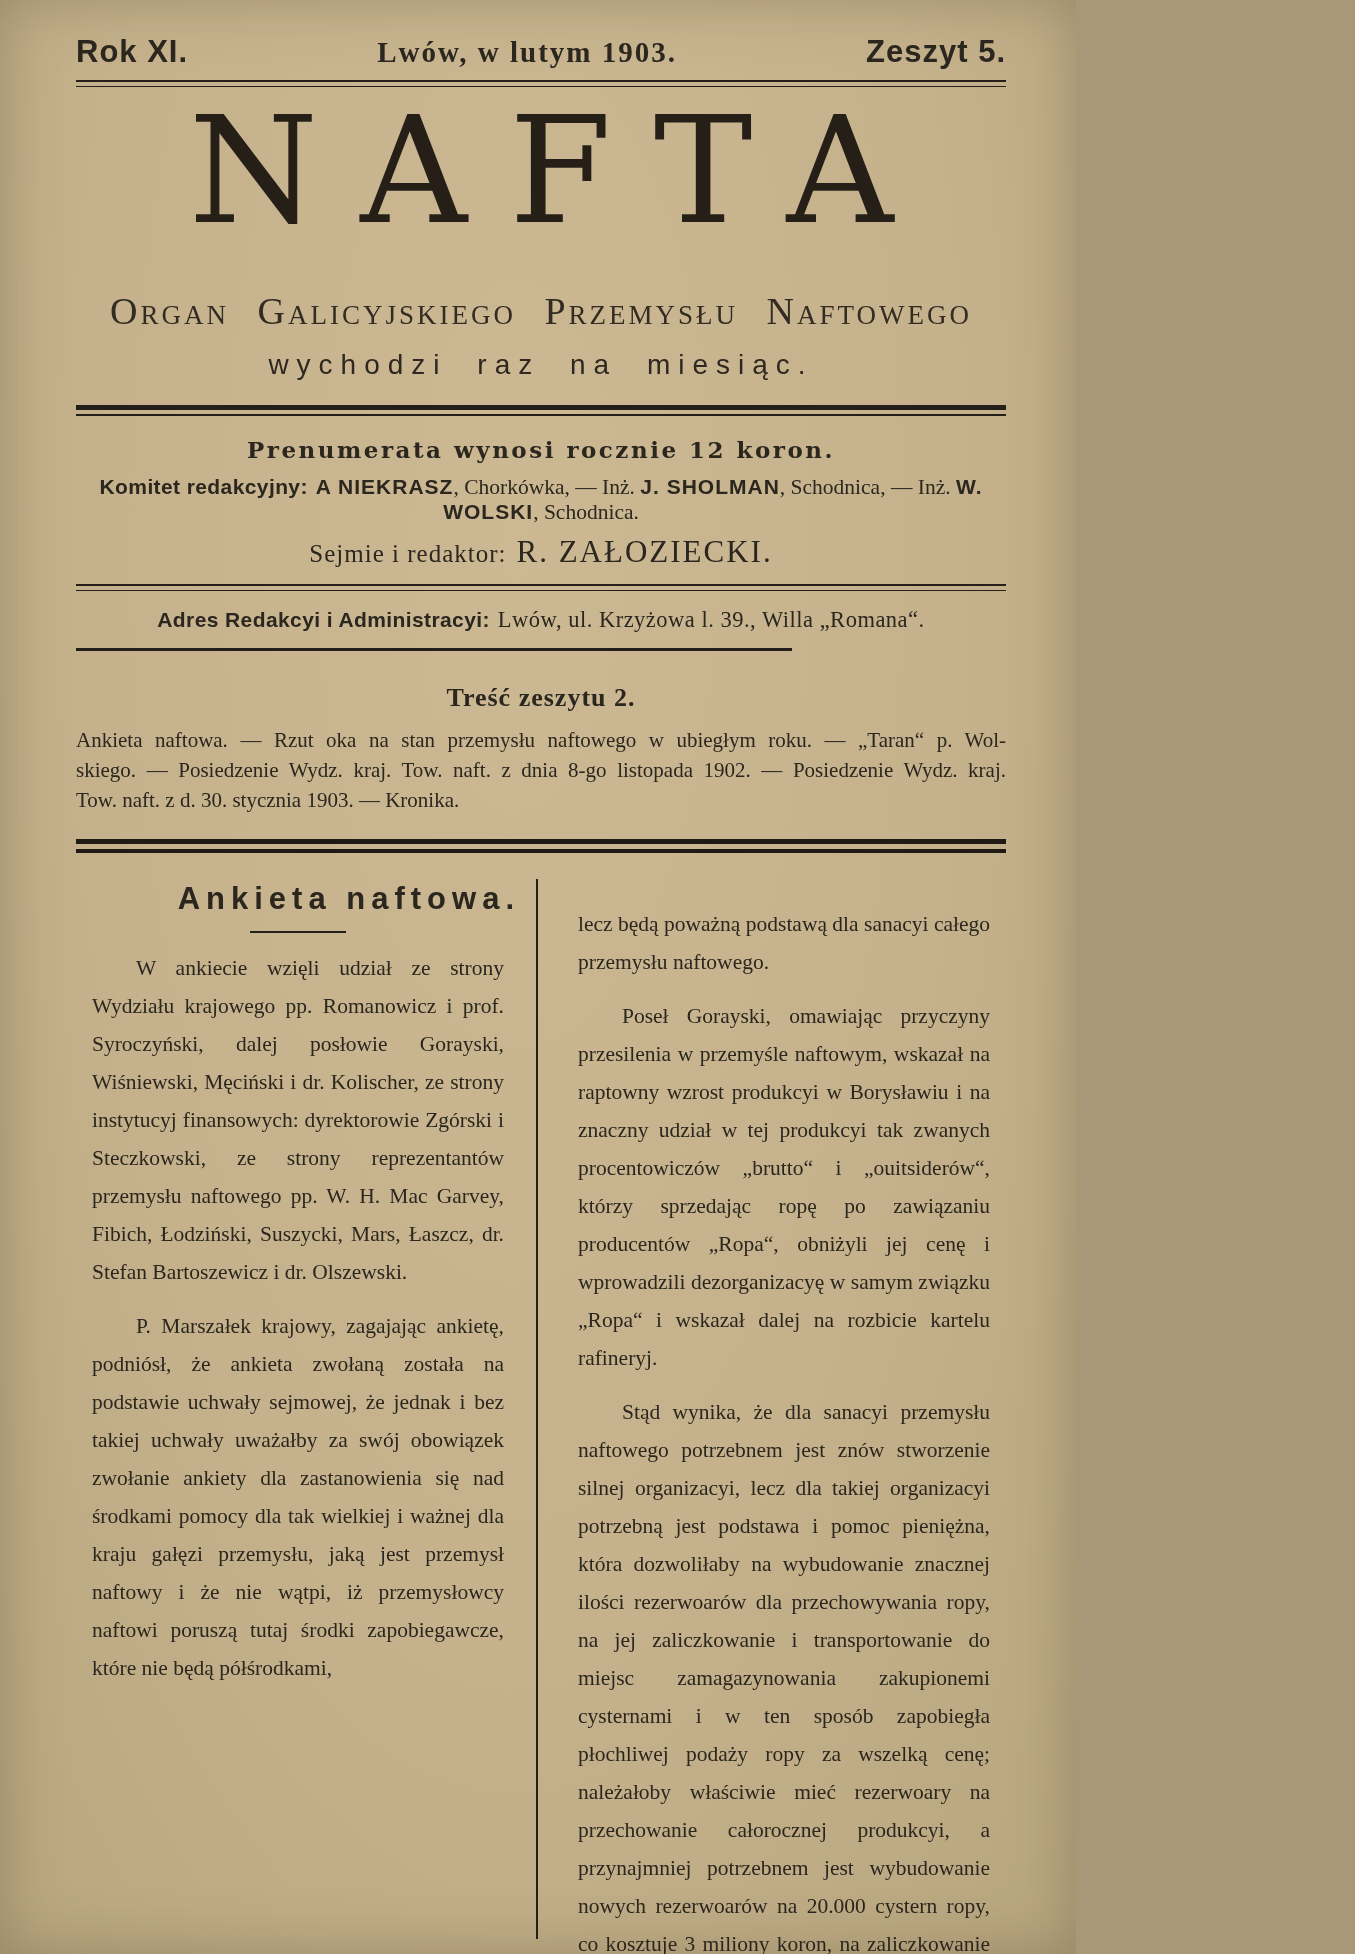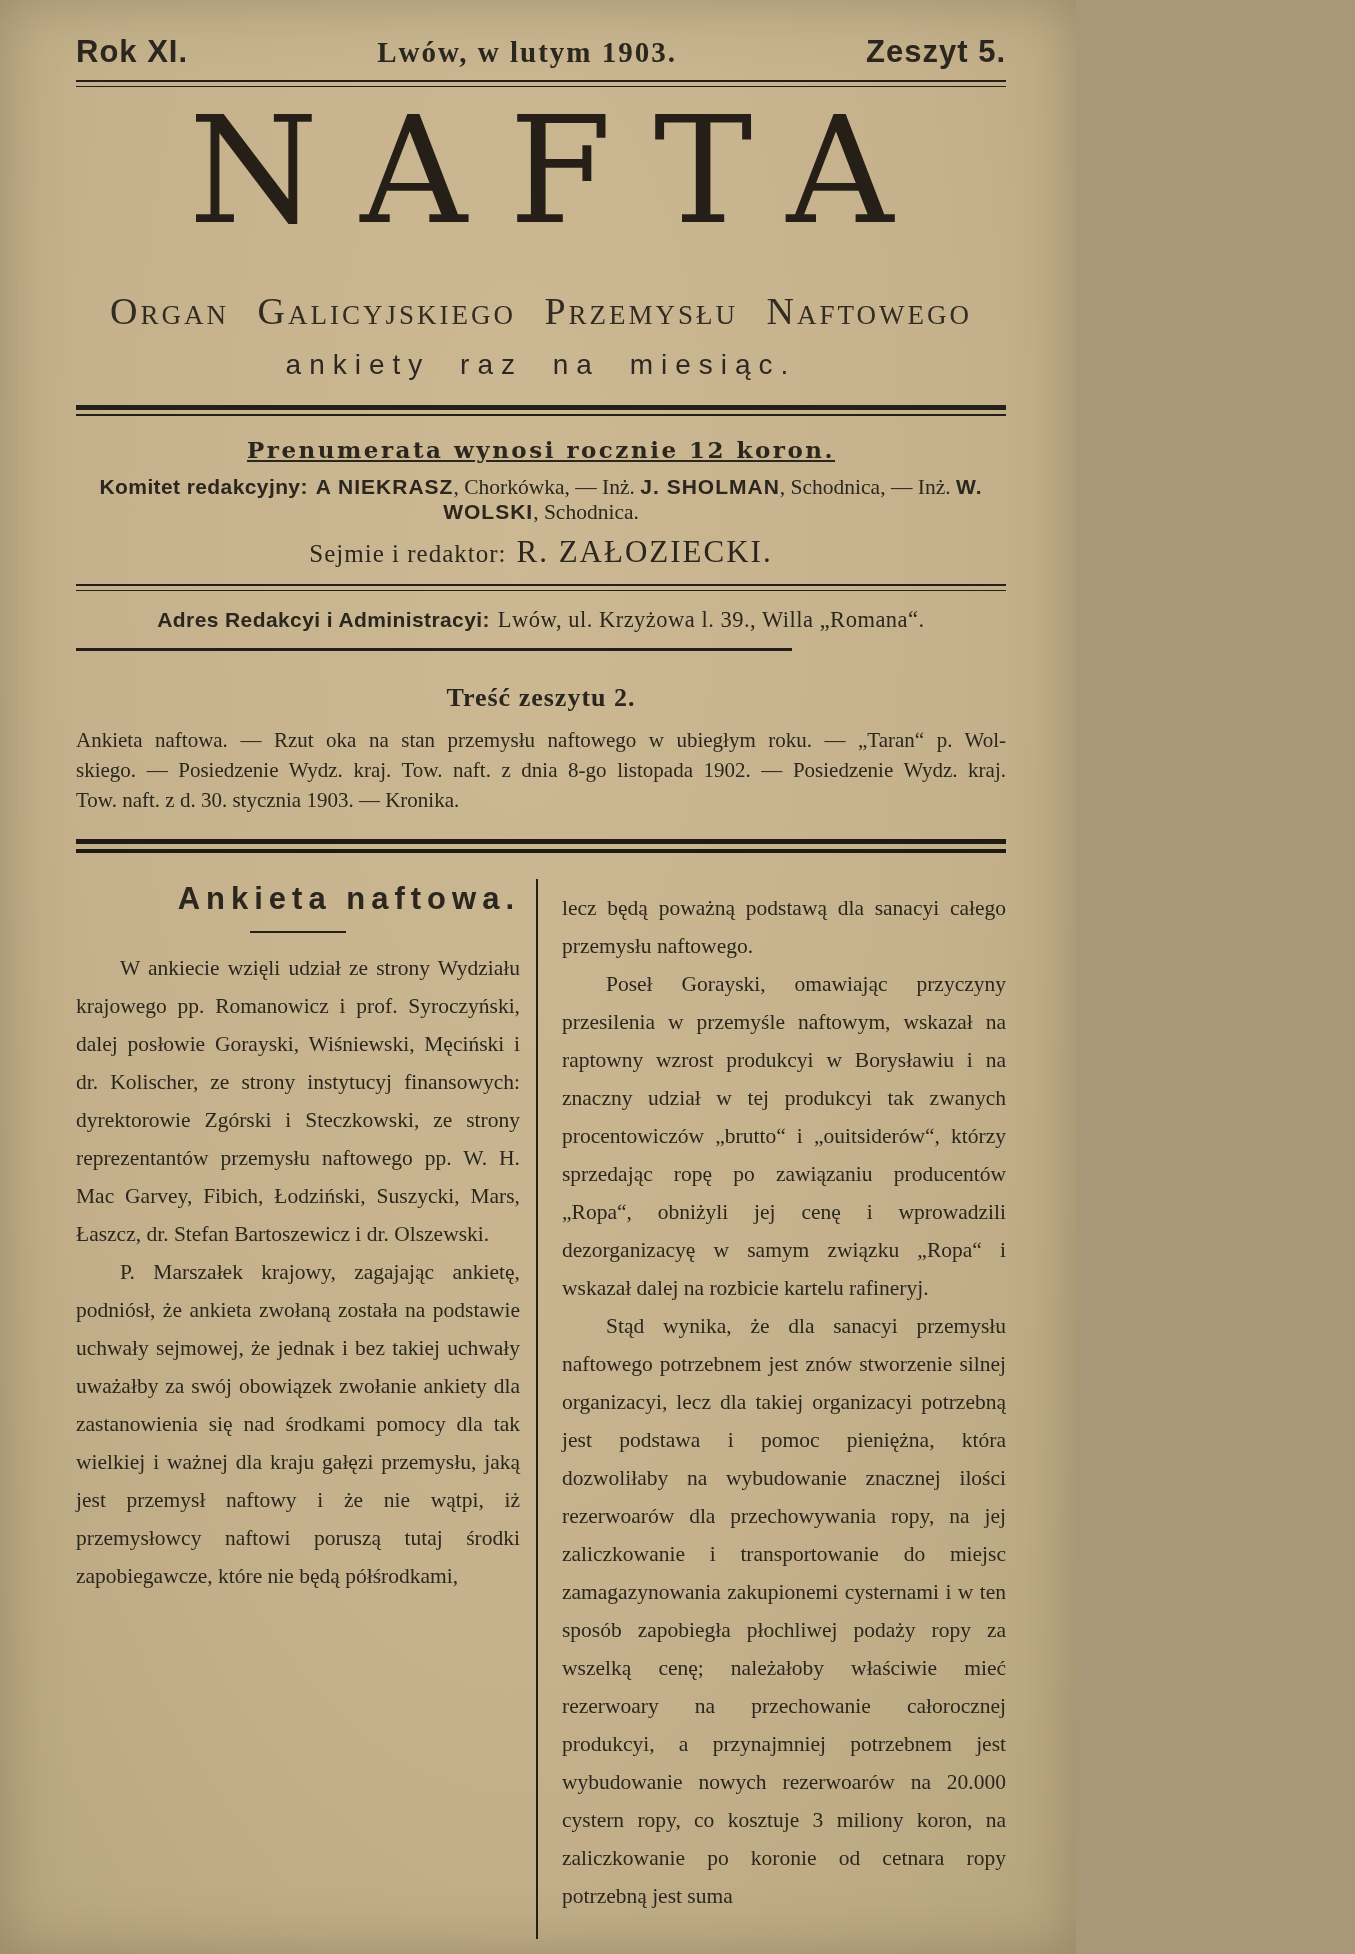--- a/index.html
+++ b/index.html
@@ -55,21 +55,21 @@
     color:#2e2820;
   }
   .rule-thick-thin{
     margin-top:24px;height:4px;
     border-top:5px solid #241f18;border-bottom:2px solid #241f18;
   }
   
   .subscription{
     margin-top:20px;text-align:center;
     font-family:"DejaVu Serif", serif;font-weight:bold;
-    font-size:23px;letter-spacing:2.5px;text-decoration:underline;
+    font-size:23px;letter-spacing:2.5px;
   }
   .committee{
     margin-top:12px;text-align:center;
     font-size:21.5px;
   }
   .committee .lbl, .addr .lbl{
     font-family:"Liberation Sans", sans-serif;font-weight:bold;
     font-size:21px;letter-spacing:.4px;margin-right:8px;
   }
   .committee .nm{
@@ -120,42 +120,42 @@
     text-align:right;
     font-family:"Liberation Sans", sans-serif;font-weight:bold;
     font-size:31px;letter-spacing:6px;
     margin:2px 0 0 0;
   }
   .art-title-rule{
     width:96px;margin:14px auto 16px auto;
     border-top:2.5px solid #241f18;
   }
   .body-text p{
-    margin:0;
+    margin:16px;
     font-size:21.5px;line-height:38px;
     text-align:justify;text-indent:44px;
     color:#2b261e;
   }
   .body-text p.noindent{text-indent:0;}
 </style>
 </head>
 <body>
 
 <div class="page">
 
   <div class="mast-top">
     <span class="vol">Rok XI.</span>
     <span class="pd">Lwów, w lutym 1903.</span>
     <span class="iss">Zeszyt 5.</span>
   </div>
   <div class="rule-double-thin"></div>
 
   <div class="title">NAFTA</div>
   <div class="subtitle">Organ Galicyjskiego Przemysłu Naftowego</div>
-  <div class="frequency">ankiety raz na miesiąc.</div>
+  <div class="frequency">wychodzi raz na miesiąc.</div>
   <div class="rule-thick-thin"></div>
 
   <div class="subscription">Prenumerata wynosi rocznie 12 koron.</div>
 
   <div class="committee">
     <span class="lbl">Komitet redakcyjny:</span><span class="nm">A  NIEKRASZ</span><span>, Chorkówka, — Inż. </span><span class="nm">J. SHOLMAN</span><span>, Schodnica, — Inż. </span><span class="nm">W. WOLSKI</span><span>, Schodnica.</span>
   </div>
 
   <div class="publisher">
     <span>Sejmie i redaktor:</span><span class="pname">R. ZAŁOZIECKI.</span>

